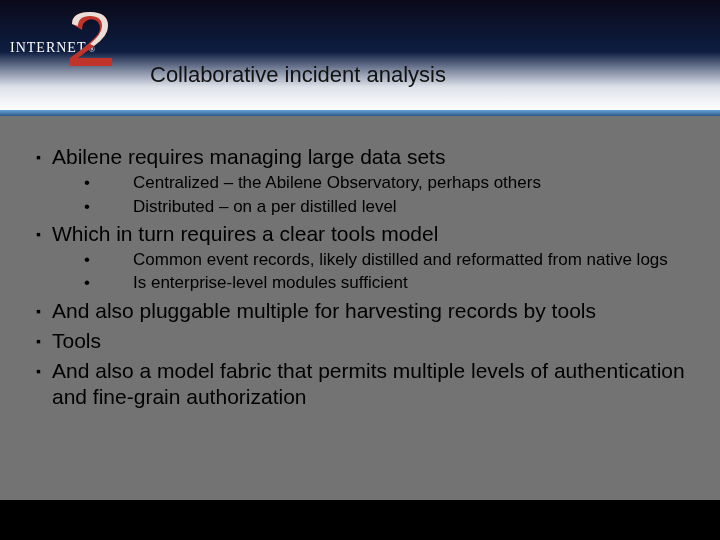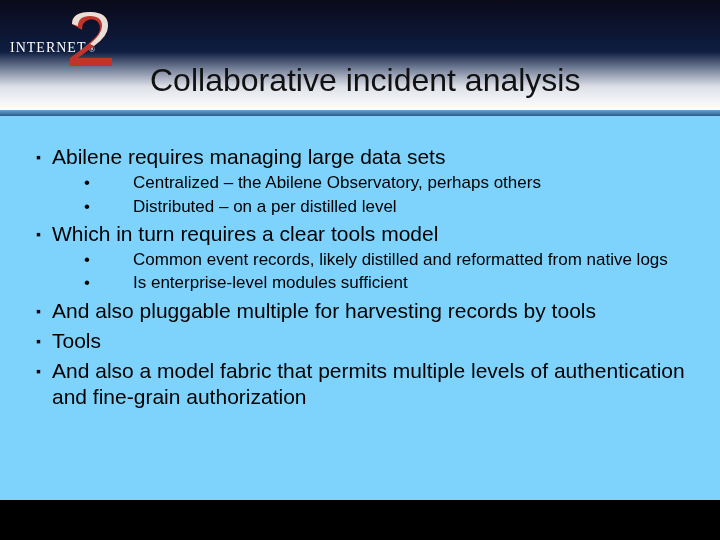--- a/index.html
+++ b/index.html
@@ -1,25 +1,25 @@
 <!DOCTYPE html>
 <html><head>
 <meta charset="utf-8">
 <style>
   * { margin: 0; padding: 0; box-sizing: border-box; }
   html, body { width: 720px; height: 540px; font-family: Arial, Helvetica, sans-serif; background: #fff; overflow: hidden; }
-  .slide { width: 720px; height: 540px; position: relative; background: #7dd3fc; }
+  .slide { width: 720px; height: 540px; position: relative; background: #737373; }
   .header { position: relative; height: 116px; background: linear-gradient(to bottom, #0a0a1a 0%, #0d1b3d 40%, #1a2e5a 70%, #2d4a7a 100%); }
   .header::after { content: ""; position: absolute; left: 0; right: 0; bottom: 0; height: 6px; background: linear-gradient(to bottom, #6aa3d8 0%, #4a7fb0 50%, #2d5a8a 100%); }
   .header-grad { position: absolute; left: 0; right: 0; top: 52px; bottom: 6px; background: linear-gradient(to bottom, rgba(255,255,255,0) 0%, rgba(255,255,255,0.85) 60%, #fff 100%); }
   .logo { position: absolute; left: 4px; top: 10px; width: 120px; height: 52px; }
   .logo-text { position: absolute; left: 6px; top: 30px; font-family: "Times New Roman", serif; font-size: 14px; letter-spacing: 1px; color: #fff; font-weight: 400; display: flex; align-items: baseline; }
   .logo-text .rmark { font-size: 9px; vertical-align: top; margin-left: 2px; }
   .bigtwo { position: absolute; left: 62px; top: 0px; width: 50px; height: 58px; }
-  .title { position: absolute; left: 150px; top: 62px; font-size: 32px; color: #111; font-family: Arial, sans-serif; }
+  .title { position: absolute; left: 150px; top: 62px; font-size: 22px; color: #111; font-family: Arial, sans-serif; }
   .body { position: absolute; left: 36px; right: 24px; top: 140px; color: #000; }
   .l1 { font-size: 21px; line-height: 1.25; margin-top: 4px; display: flex; }
   .l1 .mk { width: 16px; flex: 0 0 16px; font-size: 14px; line-height: 26px; }
   .l1 .tx { flex: 1; }
   .l2 { font-size: 17px; line-height: 1.25; margin-top: 2px; display: flex; padding-left: 48px; }
   .l2 .mk { width: 14px; flex: 0 0 14px; }
   .l2 .tx { flex: 1; margin-left: 35px; }
   .footer { position: absolute; left: 0; right: 0; bottom: 0; height: 40px; background: #000; }
 </style>
 </head>

